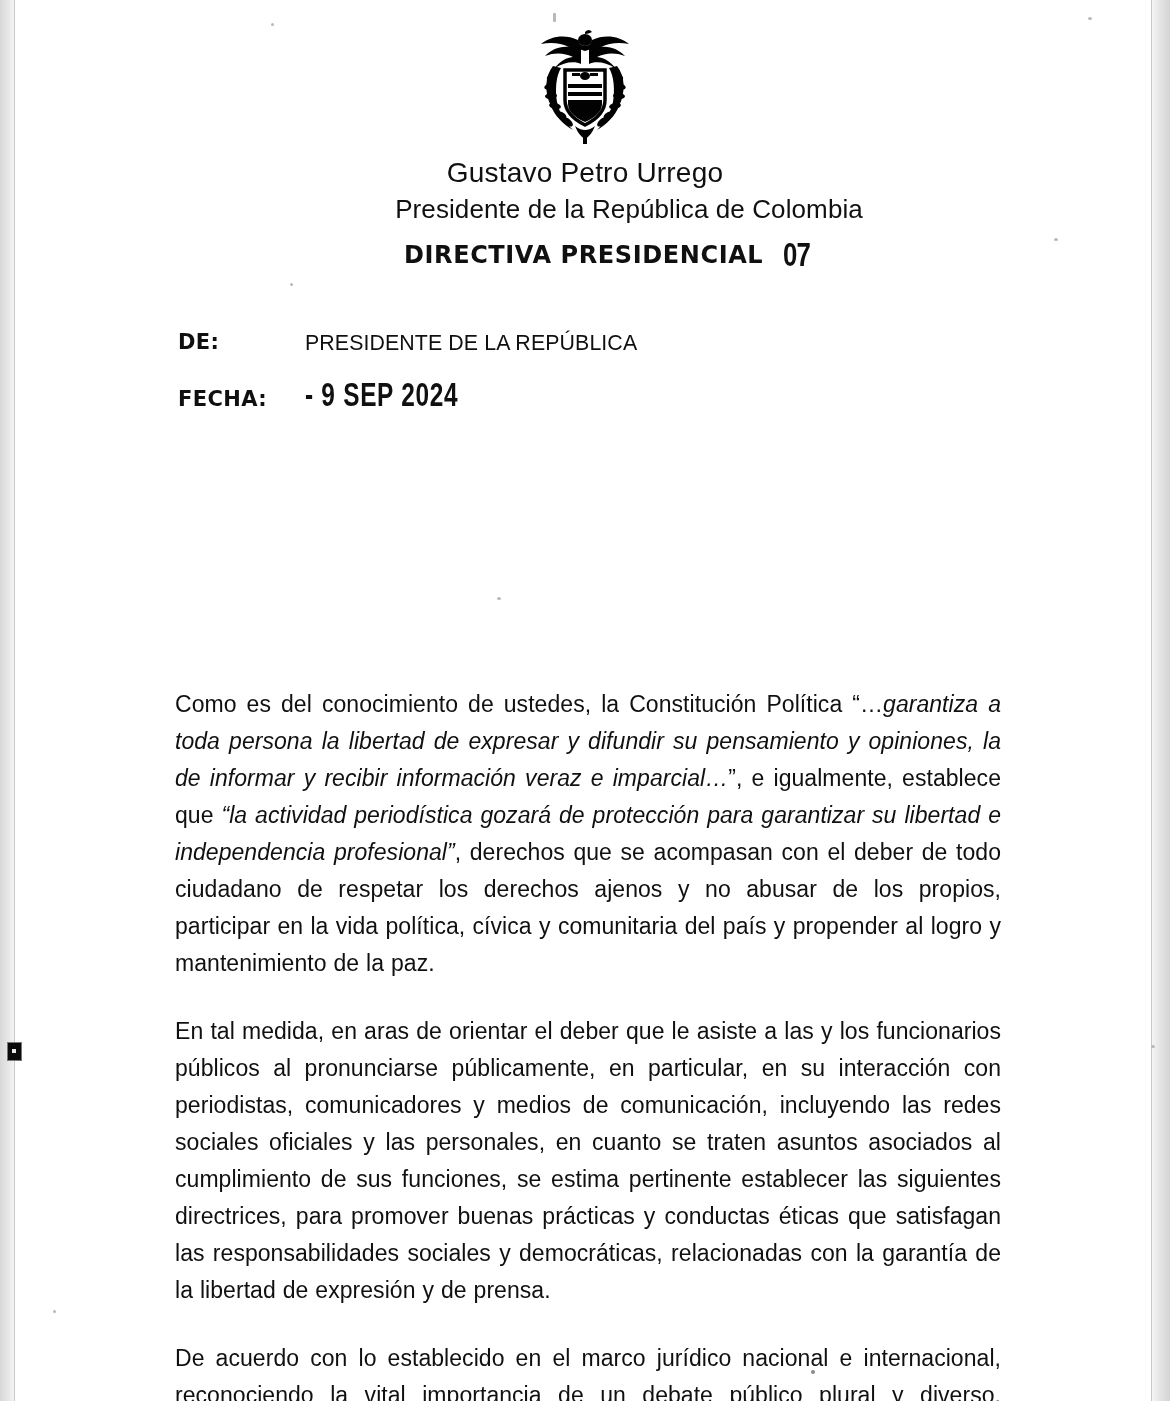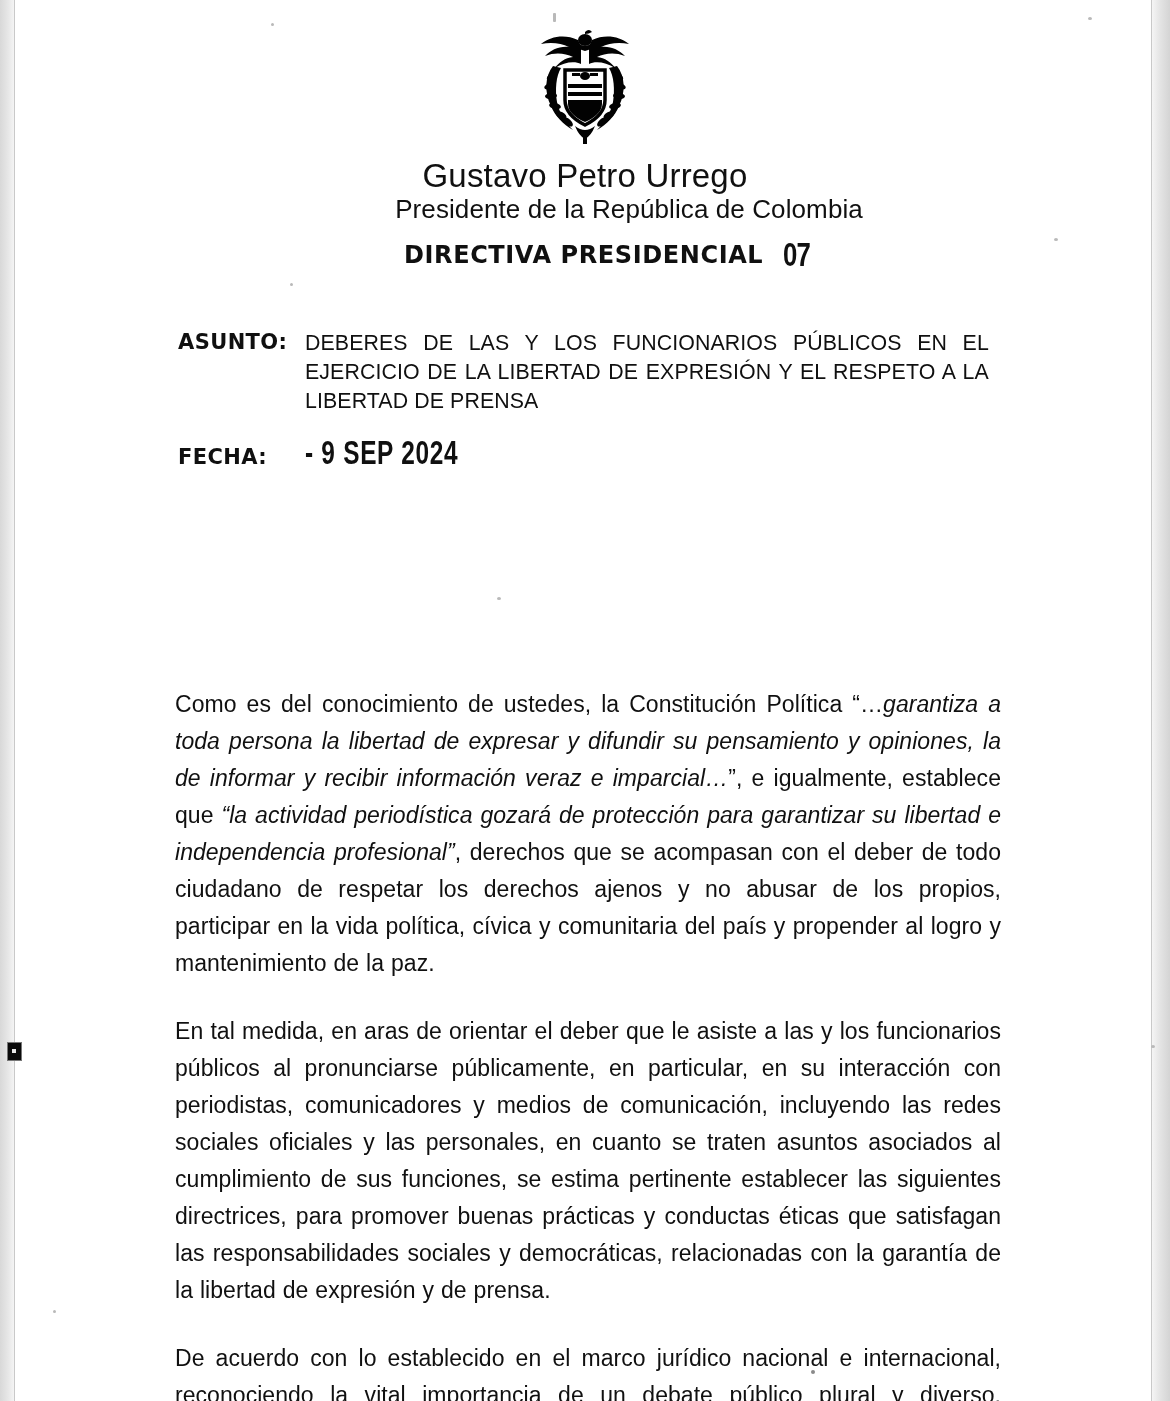--- a/index.html
+++ b/index.html
@@ -77,21 +77,21 @@
     height: 122px;
     filter: blur(0.35px) contrast(1.25);
   }
   .crest svg { display: block; width: 108px; height: 122px; }
 
   .head-name {
     position: absolute;
     left: 0; top: 157px;
     width: 1170px;
     text-align: center;
-    font-size: 33px;
+    font-size: 28px;
     letter-spacing: 0.2px;
     font-family: "Liberation Sans", sans-serif;
   }
   .head-role {
     position: absolute;
     left: 0; top: 194px;
     width: 1170px;
     text-align: center;
     font-size: 26px;
     letter-spacing: 0.1px;
@@ -265,25 +265,25 @@
 
     <div class="head-name">Gustavo Petro Urrego</div>
     <div class="head-role">Presidente de la República de Colombia</div>
     <div class="doc-title-row">
       <span class="doc-title">DIRECTIVA PRESIDENCIAL</span><span class="doc-number">07</span>
     </div>
 
     <div class="fields">
 
 
-
       <div class="field-row">
-        <div class="field-label">ASUNTO:</div>
-        <div class="field-value">DEBERES DE LAS Y LOS FUNCIONARIOS PÚBLICOS EN EL EJERCICIO DE LA LIBERTAD DE EXPRESIÓN Y EL RESPETO A LA LIBERTAD DE PRENSA</div>
+        <div class="field-label">DE:</div>
+        <div class="field-value" style="text-align-last:left;">PRESIDENTE DE LA REPÚBLICA</div>
       </div>
+
 
       <div class="field-row fecha">
         <div class="field-label">FECHA:</div>
         <div class="field-value">
           <span class="stamp-date">- 9 SEP 2024</span>
         </div>
       </div>
 
     </div>
 

